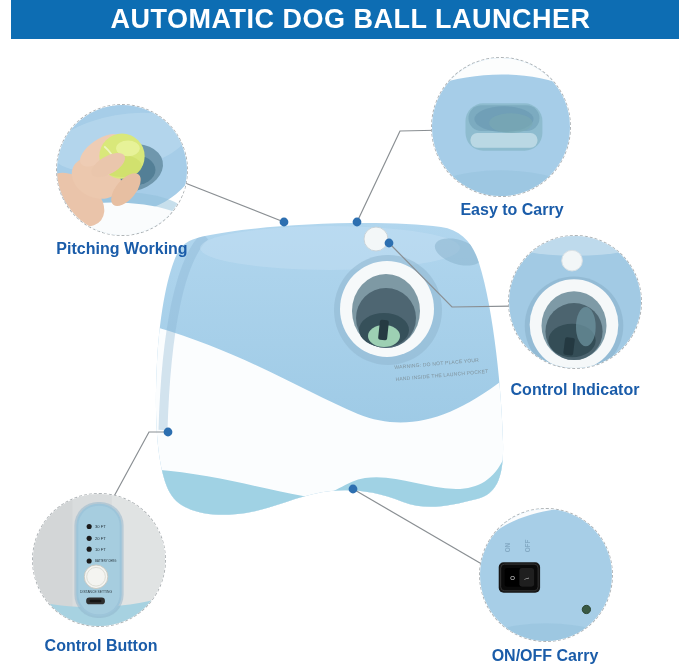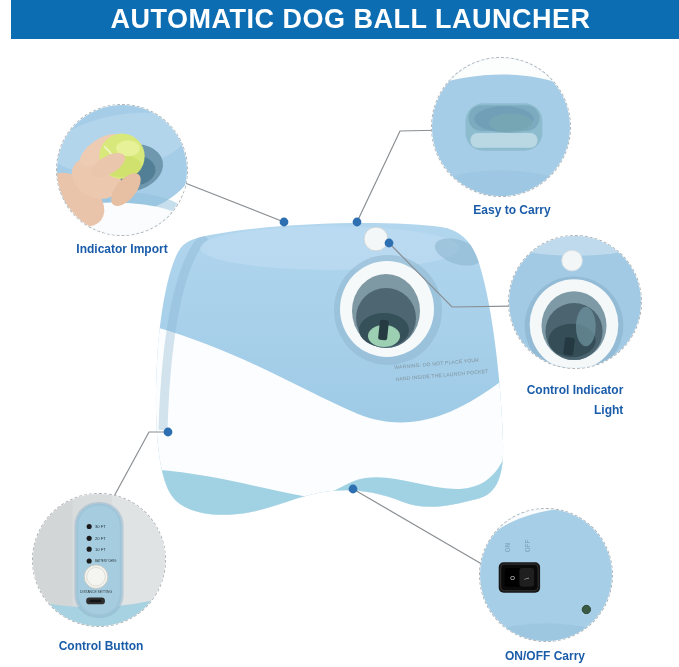--- a/index.html
+++ b/index.html
@@ -18,22 +18,22 @@
   }
   svg.full{position:absolute;left:0;top:0}
   .callout{
     position:absolute;border-radius:50%;
     border:1px dashed #aeb3b6;overflow:hidden;background:#fff;
     box-sizing:border-box;
   }
   .callout svg{display:block;width:100%;height:100%}
   .callout-label{
     position:absolute;transform:translateX(-50%);
-    color:var(--labelText,#1a5ca9);font-weight:700;font-size:12px;
-    line-height:20px;white-space:nowrap;text-align:right;
+    color:var(--labelText,#1a5ca9);font-weight:700;font-size:16px;
+    line-height:20px;white-space:nowrap;text-align:center;
   }
   .warning{
     position:absolute;left:394px;top:362px;width:110px;
     transform:rotate(-5deg);transform-origin:left top;
     color:#7f929c;font-size:5px;line-height:11.5px;letter-spacing:.2px;white-space:nowrap;
   }
   .warning span{display:block}
 </style>
 </head>
 <body>
@@ -111,21 +111,21 @@
     <g>
       <circle cx="66" cy="52" r="23" style="fill:var(--ballYellow)"></circle>
       <ellipse cx="66" cy="62" rx="20" ry="11" fill="#c9da62" opacity=".5"></ellipse>
       <ellipse cx="72" cy="44" rx="12" ry="8" fill="#eaf4a0" opacity=".8"></ellipse>
       <path d="M48,42 Q66,58 52,70" stroke="#f2f7cf" stroke-width="2" fill="none" opacity=".8"></path>
     </g>
     <ellipse cx="52" cy="61" rx="19" ry="9" fill="#eac6ac" transform="rotate(-30 52 61)"></ellipse>
     <ellipse cx="70" cy="86" rx="20" ry="10" fill="#e7bfa2" transform="rotate(-50 70 86)"></ellipse>
   </svg>
 </div>
-<div class="callout-label" style="left:122px;top:239px">Indicator Import</div>
+<div class="callout-label" style="left:122px;top:239px">Pitching Working</div>
 
 <div class="callout" style="left:431px;top:57px;width:140px;height:140px">
   <svg viewBox="0 0 140 140">
     <rect width="140" height="140" style="fill:var(--productBlue)"></rect>
     <path d="M0,0 H140 V30 C100,12 45,13 0,28 Z" fill="#fcfdfd"></path>
     <g>
       <rect x="34" y="46" width="78" height="48" rx="18" fill="#8ebccf"></rect>
       <rect x="37" y="48" width="72" height="26" rx="13" fill="#7cabc0"></rect>
       <ellipse cx="73" cy="62" rx="30" ry="13" fill="#6d9cb4" opacity=".8"></ellipse>
       <ellipse cx="80" cy="66" rx="22" ry="10" fill="#79aab3" opacity=".6"></ellipse>
@@ -145,21 +145,20 @@
     <ellipse cx="66" cy="90" rx="45" ry="46" fill="#f5f8f9"></ellipse>
     <ellipse cx="66" cy="91" rx="33" ry="35" fill="#7e9aa6"></ellipse>
     <ellipse cx="66" cy="97" rx="29" ry="29" fill="#4c646f"></ellipse>
     <ellipse cx="64" cy="106" rx="24" ry="17" fill="#344d56"></ellipse>
     <ellipse cx="78" cy="92" rx="10" ry="20" fill="#6f96a2" opacity=".7"></ellipse>
     <rect x="56" y="103" width="10" height="18" rx="2" fill="#243941" transform="rotate(7 61 112)"></rect>
   </svg>
 </div>
 <div class="callout-label" style="left:575px;top:380px">
   <span style="display:block">Control Indicator</span>
-  <span style="display:block">Light</span>
 </div>
 
 <div class="callout" style="left:32px;top:493px;width:134px;height:134px">
   <svg viewBox="0 0 134 134">
     <rect width="134" height="134" fill="#d9dcdd"></rect>
     <rect x="80" width="54" height="134" fill="#e3e5e6" opacity=".7"></rect>
     <rect width="40" height="134" fill="#cfd2d4" opacity=".6"></rect>
     <path d="M0,108 C40,118 95,117 134,104 L134,134 H0 Z" fill="#a7d2e1"></path>
     <rect x="42" y="8" width="50" height="118" rx="24" fill="#8fb4cc" opacity=".5"></rect>
     <rect x="44" y="10" width="46" height="114" rx="22" fill="#9dc5da"></rect>

